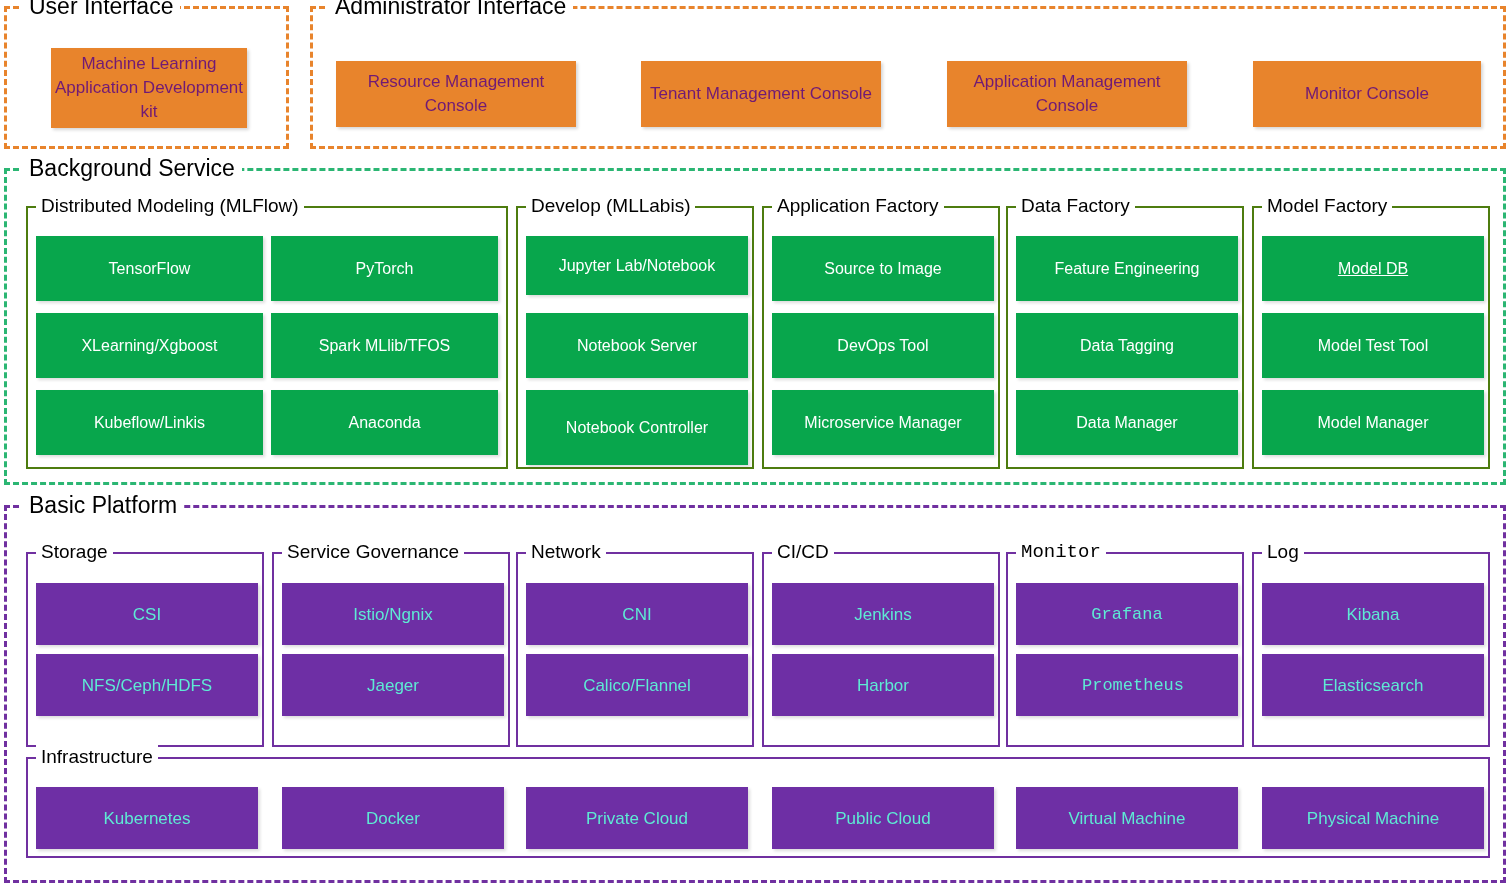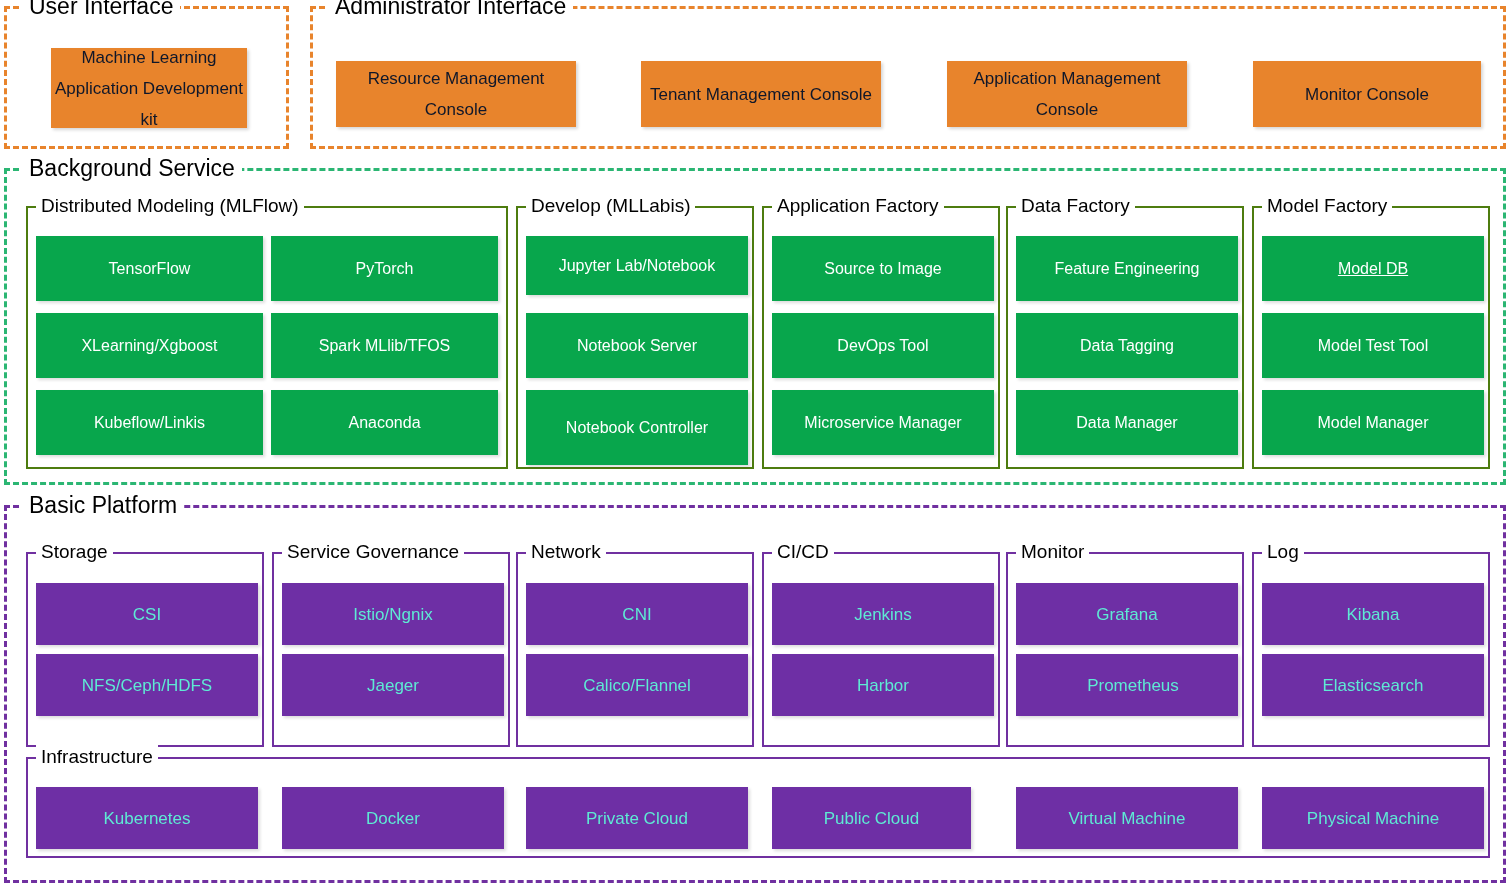--- a/index.html
+++ b/index.html
@@ -40,27 +40,27 @@
     line-height: 26px;
     color: #000000;
     white-space: nowrap;
     z-index: 4;
   }
 
   
   .orange-frame { border-color: #E8842C; }
   .orange-box {
     background: #E8842C;
-    color: #0f172a;
+    color: #701a75;
     display: flex;
     align-items: center;
     justify-content: center;
     text-align: center;
     font-size: 17px;
-    line-height: 31px;
+    line-height: 24px;
     box-shadow: 2px 2px 3px rgba(0,0,0,0.16);
     position: absolute;
   }
 
   
   .green-frame { border-color: #2BB673; }
   .group-green {
     position: absolute;
     border: 2px solid #4d7c0f;
     background: #ffffff;
@@ -195,36 +195,36 @@
       <div class="purple-box" style="left:8px; top:29px; width:222px; height:62px;">CNI</div>
       <div class="purple-box" style="left:8px; top:100px; width:222px; height:62px;">Calico/Flannel</div>
     </div>
 
     <div class="group-purple" style="left:758px; top:47px; width:238px; height:195px;">
       <div class="group-title">CI/CD</div>
       <div class="purple-box" style="left:8px; top:29px; width:222px; height:62px;">Jenkins</div>
       <div class="purple-box" style="left:8px; top:100px; width:222px; height:62px;">Harbor</div>
     </div>
 
-    <div class="group-purple" style="left:1002px; top:47px; width:238px; height:195px;">
+    <div class="group-purple" style="left:1002px; top:47px; width:238px; height:195px;font-family:Liberation Mono, monospace;">
       <div class="group-title">Monitor</div>
       <div class="purple-box" style="left:8px; top:29px; width:222px; height:62px;">Grafana</div>
       <div class="purple-box" style="left:8px; top:100px; width:222px; height:62px;padding-left:12px;">Prometheus</div>
     </div>
 
     <div class="group-purple" style="left:1248px; top:47px; width:238px; height:195px;">
       <div class="group-title">Log</div>
       <div class="purple-box" style="left:8px; top:29px; width:222px; height:62px;">Kibana</div>
       <div class="purple-box" style="left:8px; top:100px; width:222px; height:62px;">Elasticsearch</div>
     </div>
 
     <div class="group-purple" style="left:22px; top:252px; width:1464px; height:101px;">
       <div class="group-title small">Infrastructure</div>
       <div class="purple-box" style="left:8px; top:28px; width:222px; height:62px;">Kubernetes</div>
       <div class="purple-box" style="left:254px; top:28px; width:222px; height:62px;">Docker</div>
       <div class="purple-box" style="left:498px; top:28px; width:222px; height:62px;">Private Cloud</div>
-      <div class="purple-box" style="left:744px; top:28px; width:199px; height:62px;">Public Cloud</div>
+      <div class="purple-box" style="left:744px; top:28px; width:222px; height:62px;">Public Cloud</div>
       <div class="purple-box" style="left:988px; top:28px; width:222px; height:62px;">Virtual Machine</div>
       <div class="purple-box" style="left:1234px; top:28px; width:222px; height:62px;">Physical Machine</div>
     </div>
   </div>
 
 </div>
 
 </body></html>

